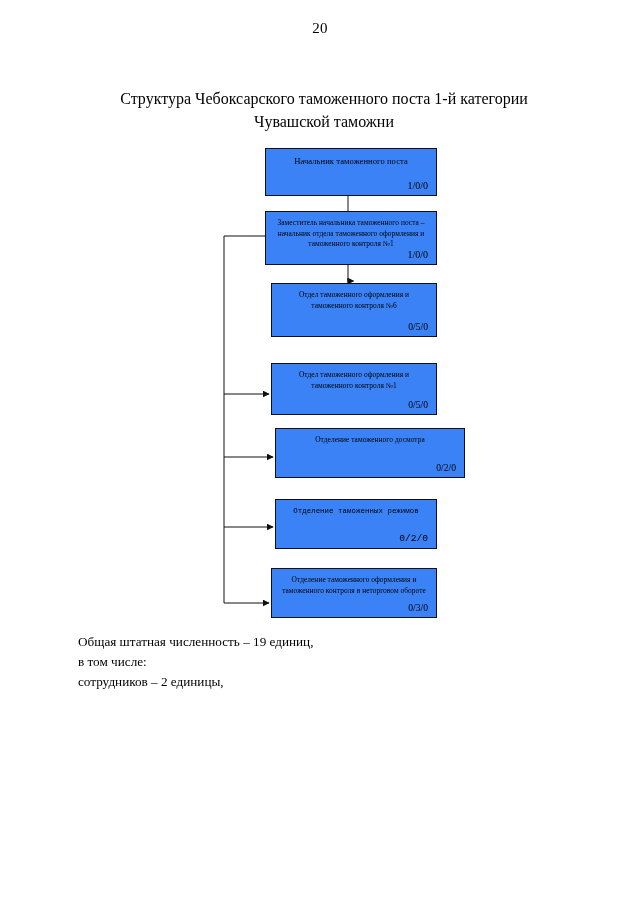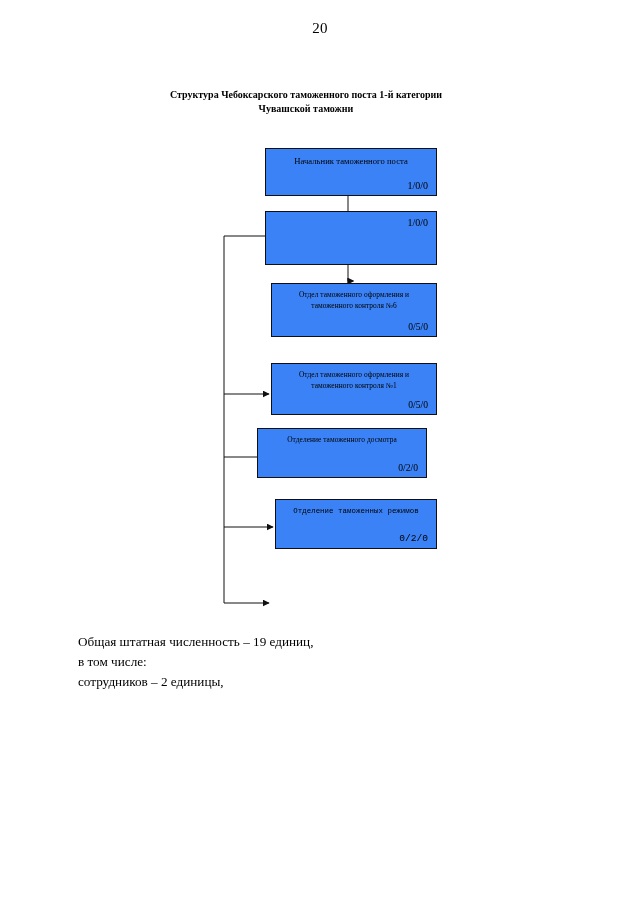--- a/index.html
+++ b/index.html
@@ -22,26 +22,25 @@
     left: 0;
     width: 640px;
     text-align: center;
     font-size: 15px;
     letter-spacing: 0.3px;
   }
 
   .doc-title {
     position: absolute;
     top: 88px;
-    left: 56px;
+    left: 74px;
     width: 500px;
     text-align: center;
-    font-size: 10px;
+    font-size: 16px;
     line-height: 1.42;
-    font-weight: bold;
   }
   .doc-title .line2 { display: block; }
 
   
   .diagram {
     position: absolute;
     top: 0;
     left: 0;
     width: 640px;
     height: 640px;
@@ -78,21 +77,21 @@
     line-height: 1;
     padding-right: 1px;
     padding-bottom: 1px;
   }
 
   
   #node-0 { left: 265px; top: 148px; width: 172px; height: 48px; }
   #node-1 { left: 265px; top: 211px; width: 172px; height: 54px; }
   #node-2 { left: 271px; top: 283px; width: 166px; height: 54px; }
   #node-3 { left: 271px; top: 363px; width: 166px; height: 52px; }
-  #node-4 { left: 257px; top: 428px; width: 170px; height: 50px; justify-content: space-between; }
+  #node-4 { left: 275px; top: 428px; width: 190px; height: 50px; justify-content: space-between; }
   #node-5 { left: 275px; top: 499px; width: 162px; height: 50px; font-family: Liberation Mono, monospace; }
   #node-6 { left: 271px; top: 568px; width: 166px; height: 50px; }
 
   #node-0 .node-label { font-size: 8.6px; }
   #node-0 .node-count { font-size: 10px; }
   #node-1 .node-count { font-size: 10px; }
 
   .footnote {
     position: absolute;
     top: 632px;
@@ -136,20 +135,21 @@
     <line x1="224" y1="527" x2="273" y2="527" stroke="#101010" stroke-width="1" marker-end="url(#arrow-right)"></line>
     <line x1="224" y1="603" x2="269" y2="603" stroke="#101010" stroke-width="1" marker-end="url(#arrow-right)"></line>
   </svg>
 
   <div class="node" id="node-0">
     <div class="node-label">Начальник таможенного поста</div>
     <div class="node-count">1/0/0</div>
   </div>
 
   <div class="node" id="node-1">
+    <div class="node-label">Заместитель начальника таможенного поста – начальник отдела таможенного оформления и таможенного контроля №1</div>
     <div class="node-count">1/0/0</div>
   </div>
 
   <div class="node" id="node-2">
     <div class="node-label">Отдел таможенного оформления и таможенного контроля №6</div>
     <div class="node-count">0/5/0</div>
   </div>
 
   <div class="node" id="node-3">
     <div class="node-label">Отдел таможенного оформления и таможенного контроля №1</div>
@@ -159,20 +159,24 @@
   <div class="node" id="node-4">
     <div class="node-label">Отделение таможенного досмотра</div>
     <div class="node-count">0/2/0</div>
   </div>
 
   <div class="node" id="node-5">
     <div class="node-label">Отделение таможенных режимов</div>
     <div class="node-count">0/2/0</div>
   </div>
 
+  <div class="node" id="node-6">
+    <div class="node-label">Отделение таможенного оформления и таможенного контроля  в неторговом обороте</div>
+    <div class="node-count">0/3/0</div>
+  </div>
 
 </div>
 
 <div class="footnote">
   <div>Общая штатная численность – 19 единиц,</div>
   <div>в том числе:</div>
   <div>сотрудников – 2 единицы,</div>
 </div>
 
 </body></html>

